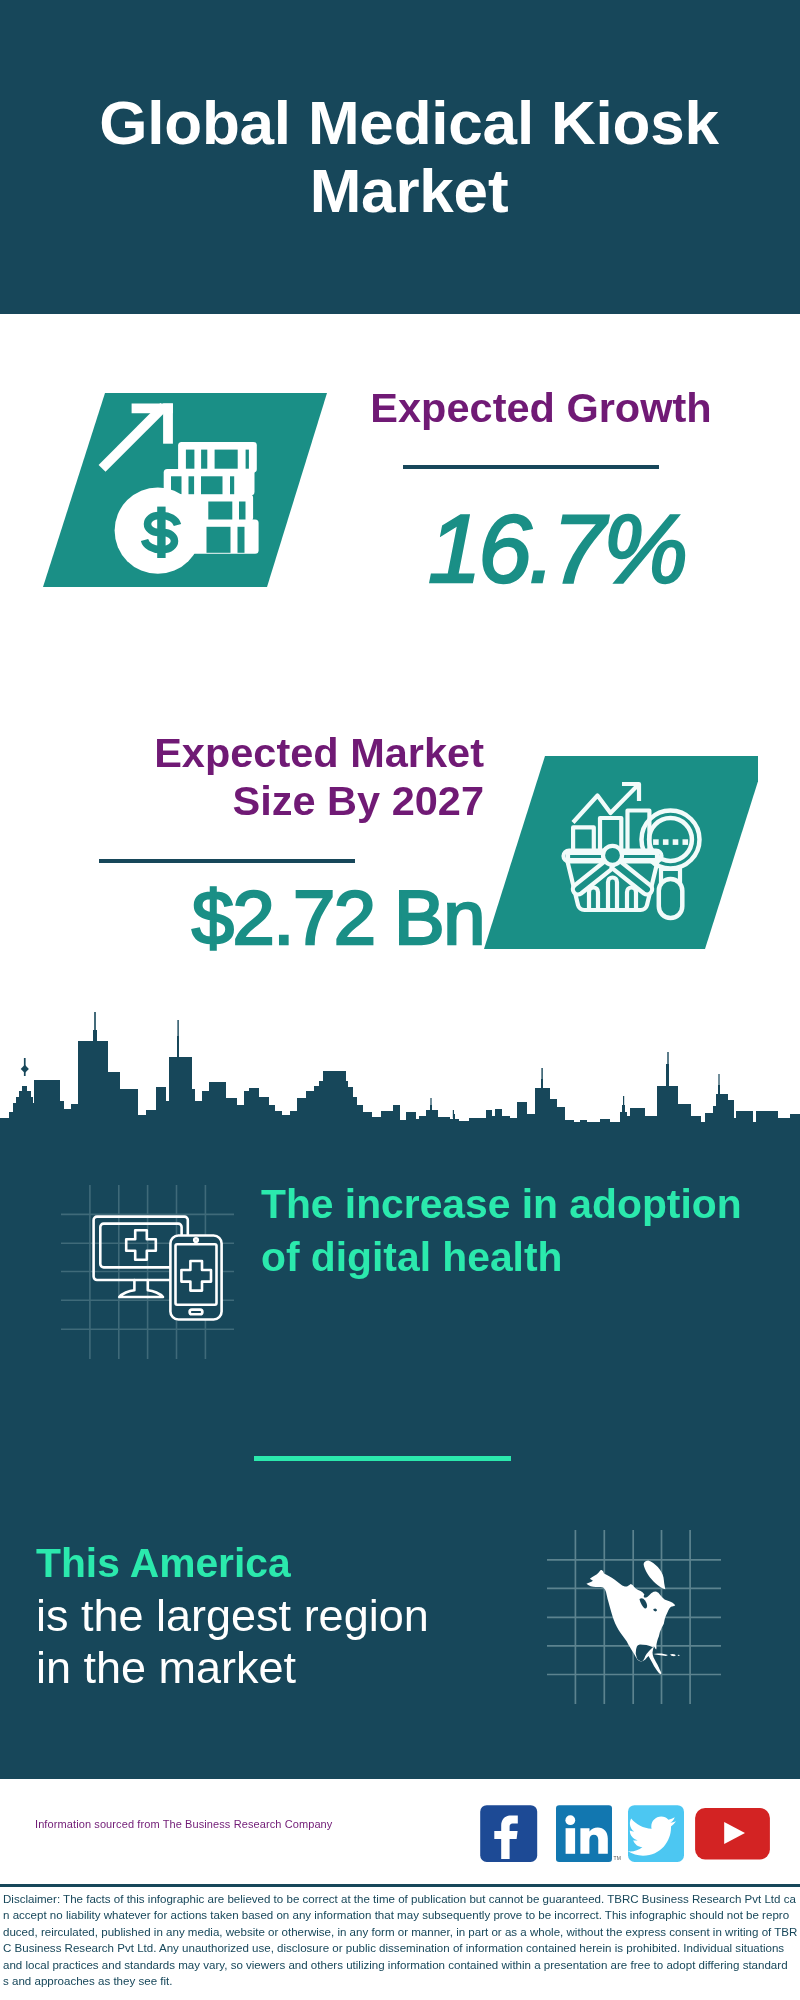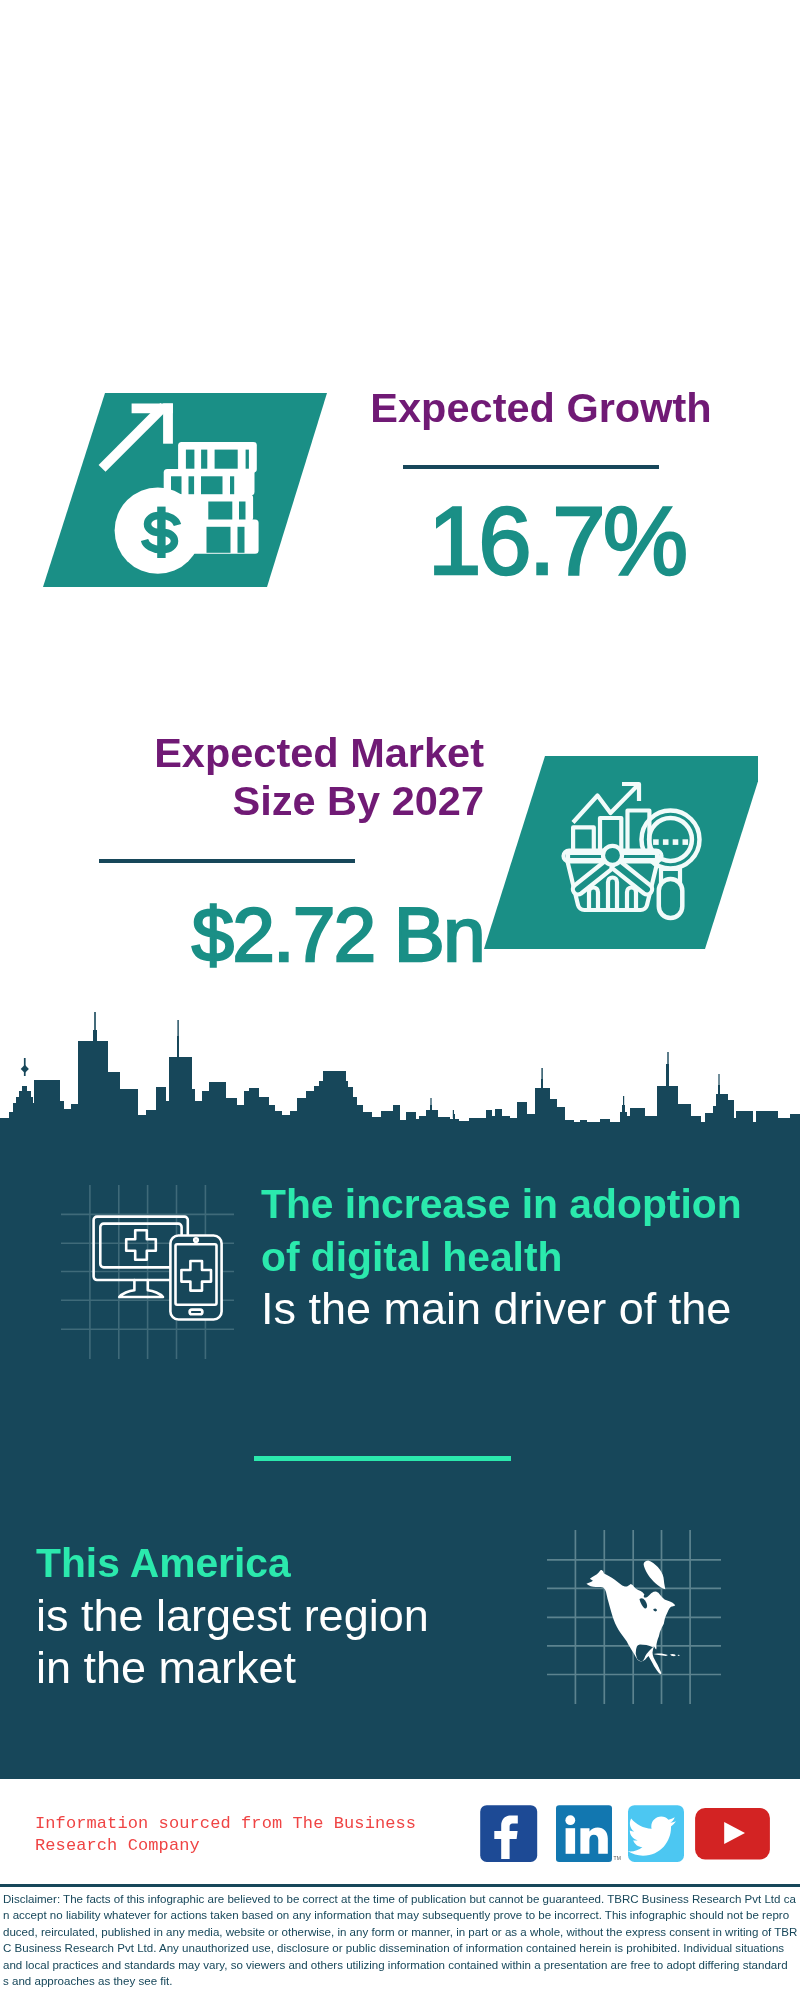--- a/index.html
+++ b/index.html
@@ -30,25 +30,25 @@
   }
   .stat-rule { height:4px; background:#17475a; }
   .stat-value {
     color:#1a8f86; font-size:92px; font-weight:normal; line-height:92px;
     white-space:nowrap;
     -webkit-text-stroke:2.4px #1a8f86;
   }
   .stat1-icon { position:absolute; left:35px; top:383px; width:290px; height:210px; }
   .stat1-text { position:absolute; left:311px; top:384px; width:460px; text-align:center; }
   .stat1-text .stat-rule { width:256px; margin:33px auto 0 auto; margin-left:92px; }
-  .stat1-text .stat-value { margin-top:24px; font-size:96px; line-height:96px; letter-spacing:-3px; padding-left:31px; }
+  .stat1-text .stat-value { margin-top:32px; font-size:96px; line-height:96px; letter-spacing:-3px; padding-left:31px;font-style:italic; }
 
   .stat2-text { position:absolute; left:24px; top:729px; width:460px; text-align:right; }
   .stat2-text .stat-rule { width:256px; margin:34px auto 0 auto; margin-left:75px; }
-  .stat2-text .stat-value { margin-top:34px; font-size:76px; line-height:76px; letter-spacing:-1.5px; padding-left:1.5px; }
+  .stat2-text .stat-value { margin-top:17px; font-size:76px; line-height:76px; letter-spacing:-1.5px; padding-left:1.5px; }
   .stat2-icon { position:absolute; left:478px; top:753px; width:272px; height:196px; }
 
   
   .dark {
     position:absolute; left:0; top:1122px; width:800px; height:657px;
     background:#17475a;
   }
   .skyline { position:absolute; left:0; top:1012px; width:800px; height:111px; }
 
   
@@ -62,36 +62,39 @@
     position:absolute; left:253.8px; top:1456px; width:257px; height:5px;
     background:#2be9ad;
   }
   .icon-health { position:absolute; left:50px; top:1180px; width:220px; height:210px; }
   .icon-map { position:absolute; left:542px; top:1512px; width:200px; height:200px; }
 
   
   .footer { position:absolute; left:0; top:1779px; width:800px; height:221px; background:#fff; }
   .source {
     position:absolute; left:35px; top:1813px; width:460px;
-    color:#ef4444; font-size:17px; line-height:22px; letter-spacing:0.1px;font-family:Liberation Mono, monospace;
+    color:#701a75; font-size:11px; line-height:22px; letter-spacing:0.1px;
   }
   .socials { position:absolute; left:470px; top:1798px; width:320px; height:72px; }
   .foot-rule {
     position:absolute; left:0; top:1884px; width:800px; height:3px; background:#17475a;
   }
   .disclaimer {
     position:absolute; left:3px; top:1891px; width:800px;
     color:#17475a; font-size:11.55px; line-height:16.4px;
   }
   .disclaimer div { white-space:nowrap; }
 </style>
 </head>
 <body>
 
 <div class="page">
+  <div class="header">
+    <div class="header-title">Global Medical Kiosk Market</div>
+  </div>
 
   <div class="stat1-icon">
     <svg viewBox="30 385 300 215" width="300" height="215" aria-hidden="true">
       <polygon points="100,395 322,395 262,589 38,589" fill="#1a8f86"></polygon>
       <g fill="#ffffff">
         <path d="M126.6,405.4 H167.9 V415.2 H126.6 Z"></path>
         <path d="M158.1,405.4 H167.9 V445.7 H158.1 Z"></path>
         <path d="M93.6,466.9 L155.4,405.1 L162.3,412.0 L100.5,473.8 Z"></path>
       </g>
       <g>
@@ -233,21 +236,20 @@
         <rect x="175.5" y="1239.2" width="41" height="60.5" rx="1.6"></rect>
         <circle cx="196" cy="1235" r="1.8"></circle>
         <rect x="189.6" y="1304.6" width="12.8" height="4.6" rx="2.3"></rect>
       </g>
       <path stroke="#ffffff" stroke-width="2.6" fill="none" stroke-linejoin="round" d="M190.4,1256.0 h11.6 v9.0 h9.0 v11.6 h-9.0 v9.0 h-11.6 v-9.0 h-9.0 v-11.6 h9.0 Z"></path>
     </svg>
   </div>
   <div class="msg msg1">
     <div class="hi">The increase in adoption</div>
     <div class="hi">of digital health</div>
-    <div class="lo">Is the main driver of the</div>
   </div>
 
   <div class="mid-rule"></div>
 
   <div class="msg msg2">
     <div class="hi">This America</div>
     <div class="lo">is the largest region</div>
     <div class="lo">in the market</div>
   </div>
   <div class="icon-map">

